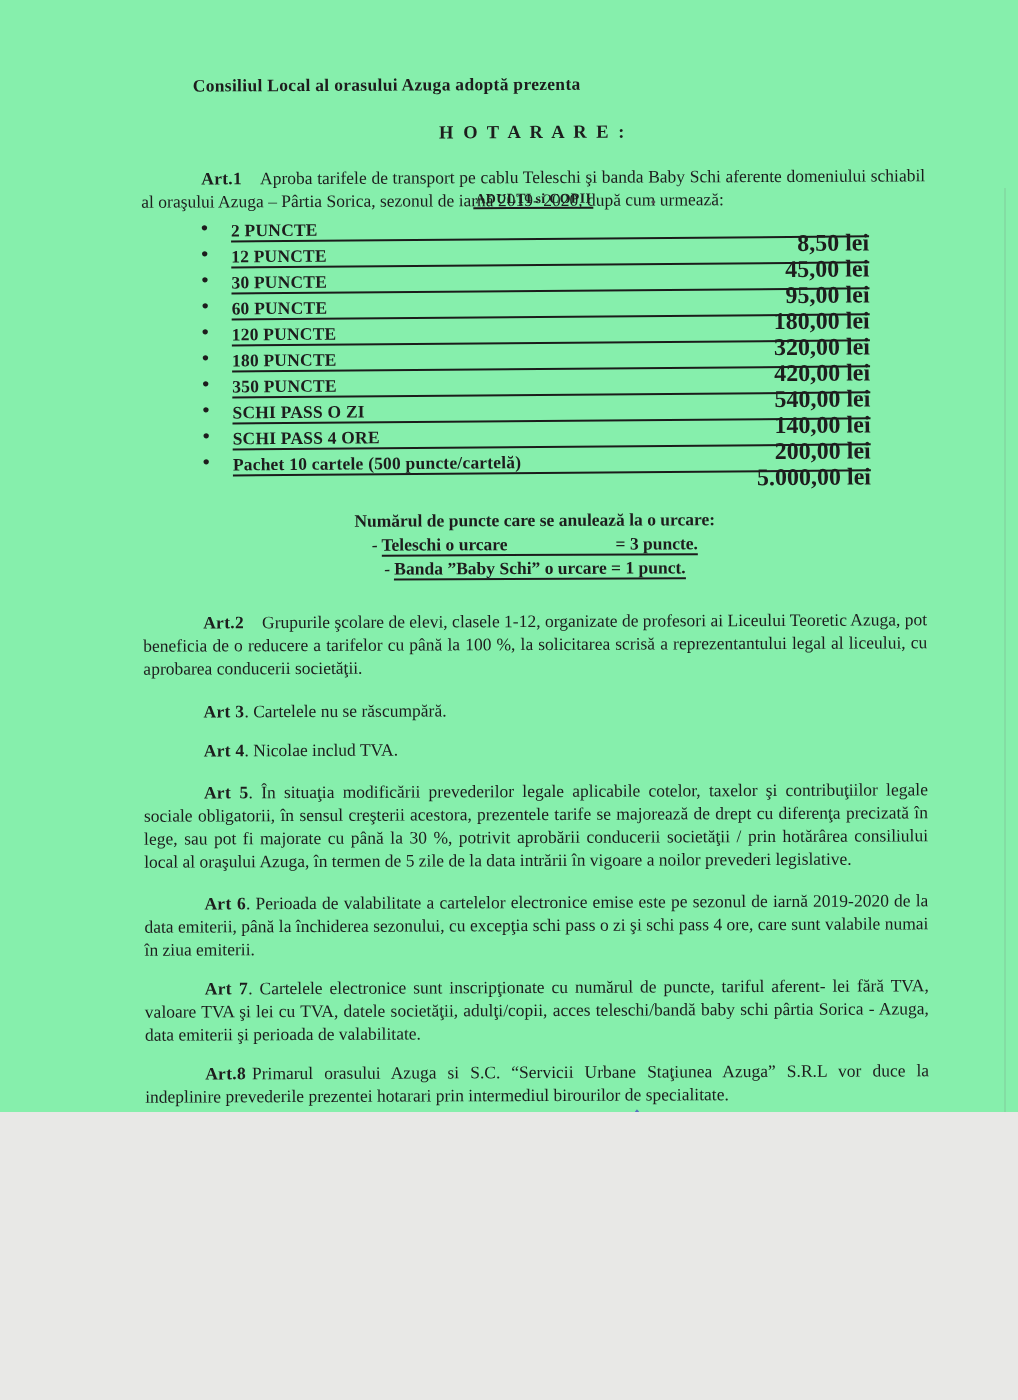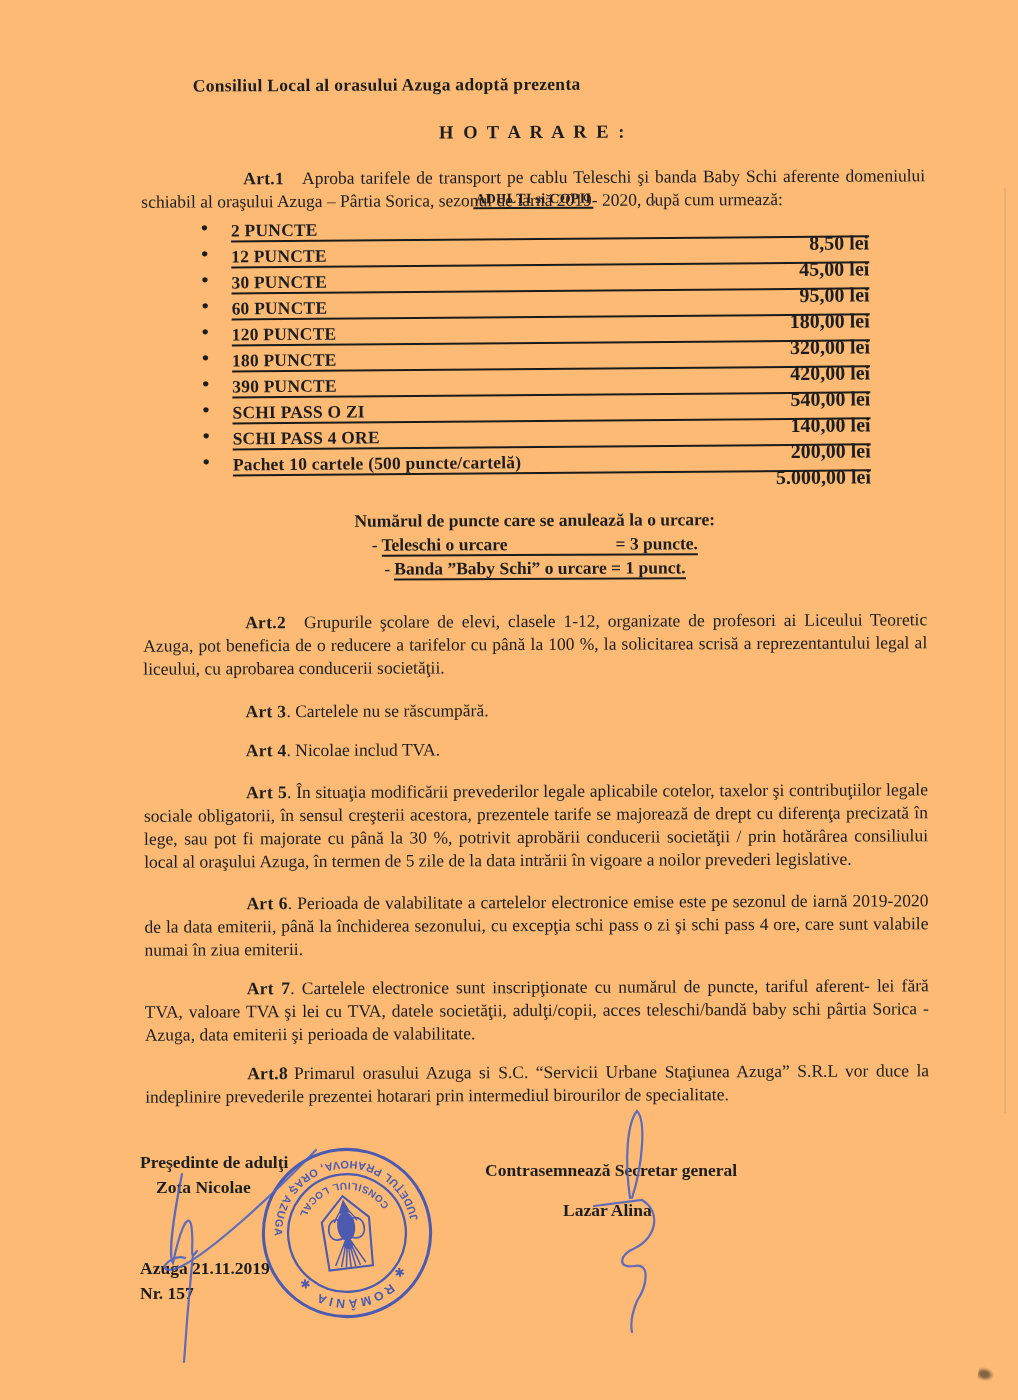--- a/index.html
+++ b/index.html
@@ -1,40 +1,40 @@
 <!DOCTYPE html>
 <html><head>
 <meta charset="utf-8">
 <style>
   html,body{margin:0;padding:0;background:#e8e8e6;}
   .page{
-    position:relative; width:1018px; height:1400px; margin:0 auto;
-    background:#fdba74; overflow:hidden;
+    position:relative; width:1018px; height:1112px; margin:0 auto;
+    background:#86efac; overflow:hidden;
     font-family:"Liberation Serif","DejaVu Serif",serif;
     color:#1d1d1d;
   }
   .content{position:absolute; left:143px; top:74px; width:784px; transform:rotate(-0.25deg);}
   .doc-title{font-weight:bold; font-size:17.5px; margin-left:52px; letter-spacing:.3px;}
   .doc-heading{font-weight:bold; font-size:18.5px; text-align:center; letter-spacing:2.5px; margin-top:27px;}
   .para{font-size:17.5px; line-height:23px; text-align:justify; margin:0;}
   .indent{text-indent:60px;}
-  .para b{letter-spacing:.3px;margin-left:42px;}
+  .para b{letter-spacing:.3px;}
   .g18{margin-right:18px;}
   .g6{margin-right:6px;}
   .p1{margin-top:23px;}
   .subhead-line{margin-top:-23px; text-align:center; position:relative;}
   .subhead{font-weight:bold; font-size:14px; border-bottom:2.5px solid #1b1b1b; padding:0 2px 1px 2px; letter-spacing:.3px;}
   .dot-artifact{position:absolute; right:270px; top:12px; width:4px; height:3px; background:#555; border-radius:2px;}
   
   .tariff-list{margin:7px 56px 0 60px; transform:rotate(-0.2deg);}
   .t-row{display:flex;}
   .t-bullet{width:30px; font-size:20px; line-height:23px; font-weight:bold; flex:none;}
   .t-body{flex:1; display:flex; justify-content:space-between; border-bottom:2.6px solid #1b1b1b; height:24px; align-items:flex-end;}
   .t-label{font-weight:bold; font-size:17.5px; line-height:19px; letter-spacing:.2px; white-space:nowrap;}
-  .t-price{font-weight:bold; font-size:20px; line-height:18px; transform:translateY(16px); white-space:nowrap;margin-top:32px;}
+  .t-price{font-weight:bold; font-size:24px; line-height:18px; transform:translateY(16px); white-space:nowrap;margin-top:32px;}
   .t-row:last-child .t-price{border-bottom:2.6px solid #1b1b1b;}
   .tariff-tail{height:18px;}
   
   .cancel-block{margin-top:16px; text-align:center; font-weight:bold; font-size:17.5px; line-height:24px;}
   .u{border-bottom:2.4px solid #1b1b1b; padding-bottom:0px;}
   .u-gap{display:inline-block; width:108px;}
   
   .art2{margin-top:30px;} .art3{margin-top:20px;} .art4{margin-top:16px;}
   .art5{margin-top:19px;} .art6{margin-top:19px;} .art7{margin-top:16px;} .art8{margin-top:16px;}
   
@@ -109,21 +109,21 @@
       <div class="t-row">
           <span class="t-bullet">•</span>
           <span class="t-body">
             <span class="t-label">180 PUNCTE</span>
             <span class="t-price">420,00 lei</span>
           </span>
         </div>
       <div class="t-row">
           <span class="t-bullet">•</span>
           <span class="t-body">
-            <span class="t-label">390 PUNCTE</span>
+            <span class="t-label">350 PUNCTE</span>
             <span class="t-price">540,00 lei</span>
           </span>
         </div>
       <div class="t-row">
           <span class="t-bullet">•</span>
           <span class="t-body">
             <span class="t-label">SCHI PASS O ZI</span>
             <span class="t-price">140,00 lei</span>
           </span>
         </div>

